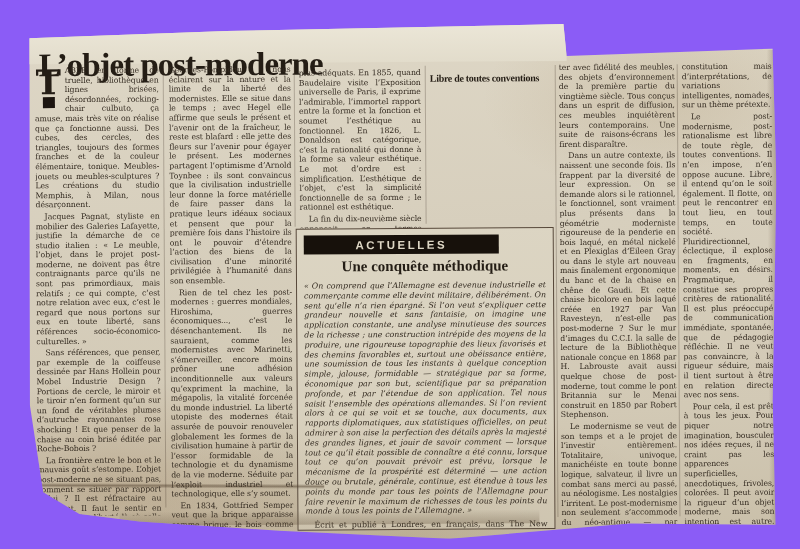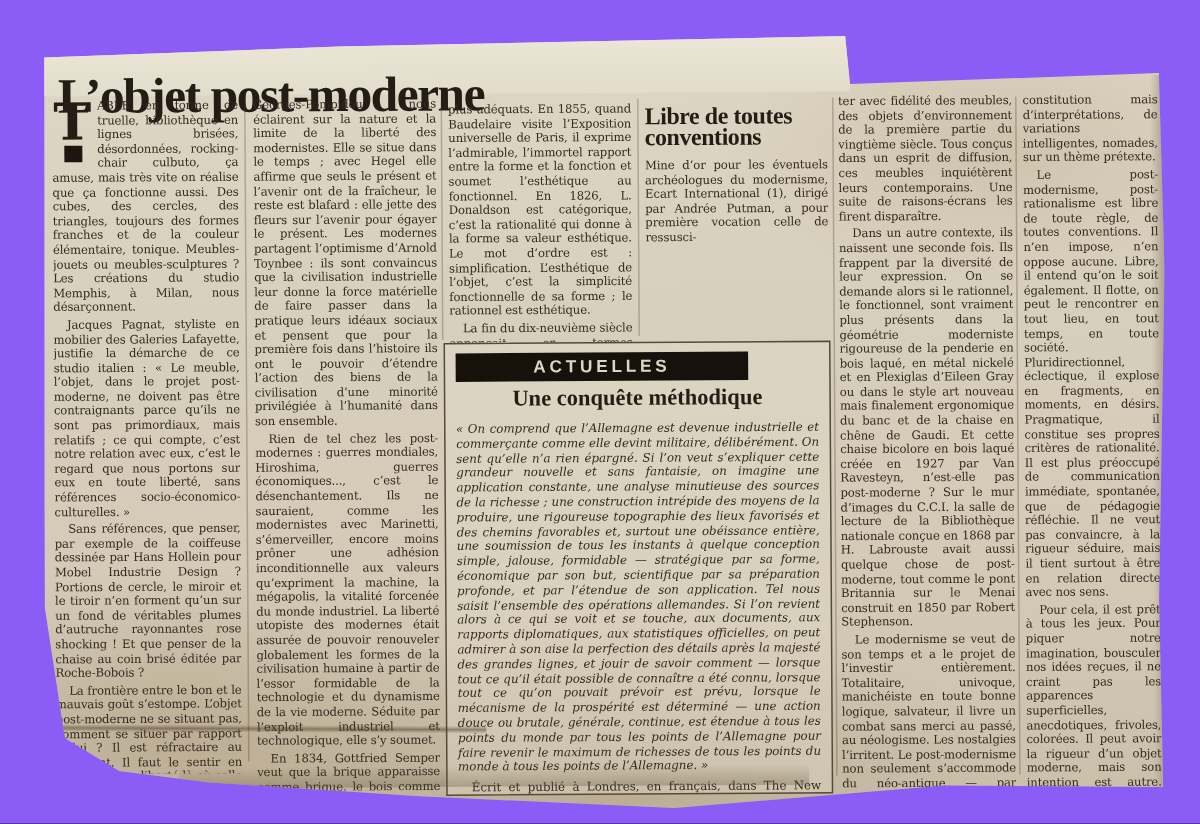--- a/index.html
+++ b/index.html
@@ -22,21 +22,21 @@
     font-family:"Liberation Serif","DejaVu Serif",serif;
     font-weight:bold;font-size:33px;letter-spacing:-1px;color:#241d15;white-space:nowrap;
   }
   .col{position:absolute;font-size:7.8px;line-height:9.6px;text-align:justify;overflow:hidden;letter-spacing:-.1px;}
   .col p{margin:0 0 2px;text-indent:9px;}
   .col p.noindent{text-indent:0;}
   .vrule{position:absolute;width:1px;background:rgba(60,48,35,.28);}
   .dropcap{float:left;width:27px;height:40px;margin:1px 3px 0 0;text-align:center;}
   .dropcap .glyph{display:block;font-size:34px;line-height:30px;font-weight:bold;color:#241d15;}
   .dropcap .block{display:block;width:12px;height:11px;background:#1c1510;margin:0 auto;}
-  .subhead{font-family:"Liberation Serif","DejaVu Serif",serif;font-weight:bold;font-size:16px;line-height:14px;letter-spacing:-.3px;text-align:left;margin:8px 0 6px;color:#241d15;}
+  .subhead{font-family:"Liberation Serif","DejaVu Serif",serif;font-weight:bold;font-size:10px;line-height:14px;letter-spacing:-.3px;text-align:left;margin:8px 0 6px;color:#241d15;}
   .abox{position:absolute;left:268px;top:206px;width:258px;height:302px;border:1px solid #57483a;background:rgba(230,223,207,.35);padding:5px 7px;box-sizing:border-box;overflow:hidden;}
   .kickerbar{width:195px;height:19px;background:#17110b;display:flex;align-items:center;justify-content:center;margin:1px 0 4px;}
   .kicker{font-family:"Liberation Sans","DejaVu Sans",sans-serif;font-weight:bold;font-size:11.5px;letter-spacing:2.5px;color:#ddd6c4;text-align:center;}
   .boxhead{font-family:"Liberation Serif","DejaVu Serif",serif;font-weight:bold;font-size:15px;text-align:center;margin:2px 0 6px;color:#241d15;}
   .boxquote{font-size:7.9px;line-height:9.8px;font-style:italic;text-align:justify;margin:0 0 4px;}
   .boxsource{font-size:7.9px;line-height:9.6px;text-align:justify;margin:0 0 3px;text-indent:9px;}
   .crease1{position:absolute;left:0;top:460px;width:295px;height:5px;
     background:linear-gradient(to bottom,rgba(0,0,0,0),rgba(75,58,40,.5),rgba(0,0,0,0));transform:rotate(.6deg);}
   .crease2{position:absolute;left:90px;top:488px;width:420px;height:14px;
     background:linear-gradient(to bottom,rgba(0,0,0,0),rgba(90,72,50,.30));}
@@ -76,21 +76,20 @@
       <p>En 1834, Gottfried Semper veut que la brique apparaisse comme brique, le bois comme bois, le fer comme fer, tous soumis aux lois de la statistique qui leur sont propres. Le matériau, insiste-t-il, doit parler son propre langage et se montrer sans voile, sous la forme et dans des rapports que la science et l’expérience ont désignés comme les</p>
     </div>
 
     <div class="col" style="left:272px;top:46px;width:122px;height:160px;">
       <p class="noindent">plus adéquats. En 1855, quand Baudelaire visite l’Exposition universelle de Paris, il exprime l’admirable, l’immortel rapport entre la forme et la fonction et soumet l’esthétique au fonctionnel. En 1826, L. Donaldson est catégorique, c’est la rationalité qui donne à la forme sa valeur esthétique. Le mot d’ordre est : simplification. L’esthétique de l’objet, c’est la simplicité fonctionnelle de sa forme ; le rationnel est esthétique.</p>
       <p>La fin du dix-neuvième siècle annonçait en termes péremptoires ce qui allait devenir le souci, les</p>
     </div>
 
     <div class="col" style="left:403px;top:42px;width:122px;height:162px;">
       <h2 class="subhead">Libre de toutes conventions</h2>
-      <p class="noindent">Mine d’or pour les éventuels archéologues du modernisme, Ecart International (1), dirigé par Andrée Putman, a pour première vocation celle de ressusci-</p>
     </div>
 
     <div class="abox">
       <div class="kickerbar">
         <span class="kicker">ACTUELLES</span>
       </div>
       <h3 class="boxhead">Une conquête méthodique</h3>
       <p class="boxquote">« On comprend que l’Allemagne est devenue industrielle et commerçante comme elle devint militaire, délibérément. On sent qu’elle n’a rien épargné. Si l’on veut s’expliquer cette grandeur nouvelle et sans fantaisie, on imagine une application constante, une analyse minutieuse des sources de la richesse ; une construction intrépide des moyens de la produire, une rigoureuse topographie des lieux favorisés et des chemins favorables et, surtout une obéissance entière, une soumission de tous les instants à quelque conception simple, jalouse, formidable — stratégique par sa forme, économique par son but, scientifique par sa préparation profonde, et par l’étendue de son application. Tel nous saisit l’ensemble des opérations allemandes. Si l’on revient alors à ce qui se voit et se touche, aux documents, aux rapports diplomatiques, aux statistiques officielles, on peut admirer à son aise la perfection des détails après la majesté des grandes lignes, et jouir de savoir comment — lorsque tout ce qu’il était possible de connaître a été connu, lorsque tout ce qu’on pouvait prévoir est prévu, lorsque le mécanisme de la prospérité est déterminé — une action douce ou brutale, générale, continue, est étendue à tous les points du monde par tous les points de l’Allemagne pour faire revenir le maximum de richesses de tous les points du monde à tous les points de l’Allemagne. »</p>
       <p class="boxsource">Écrit et publié à Londres, en français, dans The New Review de janvier 1897, sous le titre la Conquête allemande, par un jeune homme de vingt-cinq ans qui s’appelait Paul Valéry.</p>
 

